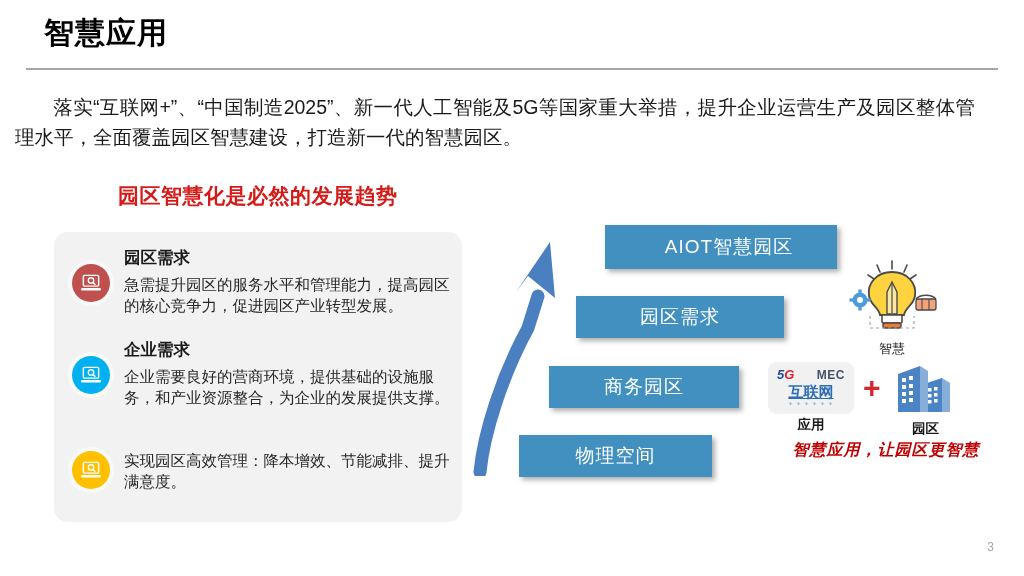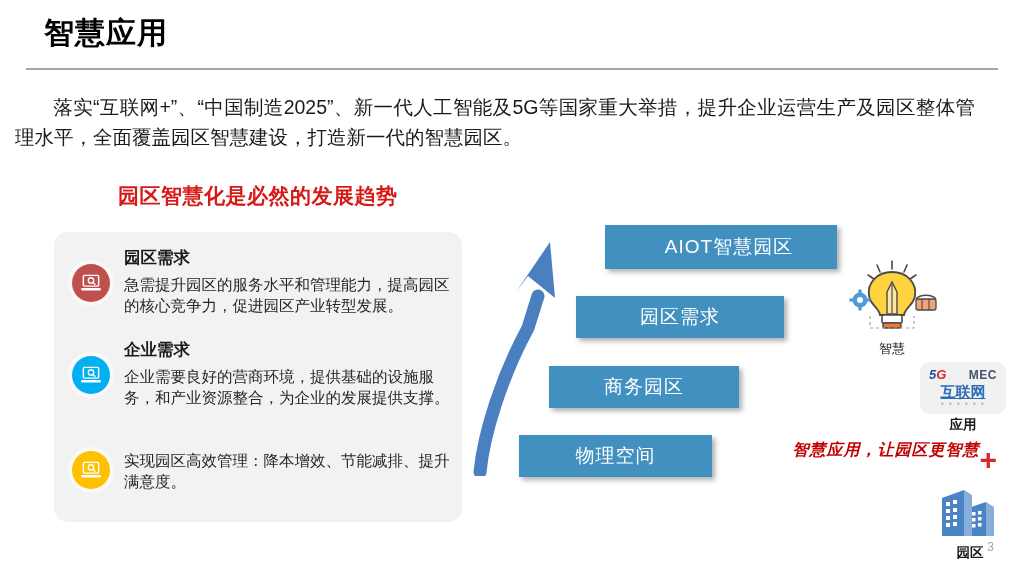--- a/index.html
+++ b/index.html
@@ -155,22 +155,21 @@
     color: #1a1a1a;
     margin-top: 2px;
   }
 
   .combo-row {
     position: absolute;
     left: 8px;
     top: 104px;
     width: 238px;
     display: flex;
-    align-items: flex-end;
-    flex-direction: column;
+    align-items: flex-start;
   }
   .combo-col { text-align: center; }
   .combo-col .cap {
     font-size: 13.5px;
     color: #1a1a1a;
     margin-top: 2px;
     font-weight: bold;
   }
 
   .net-card {

